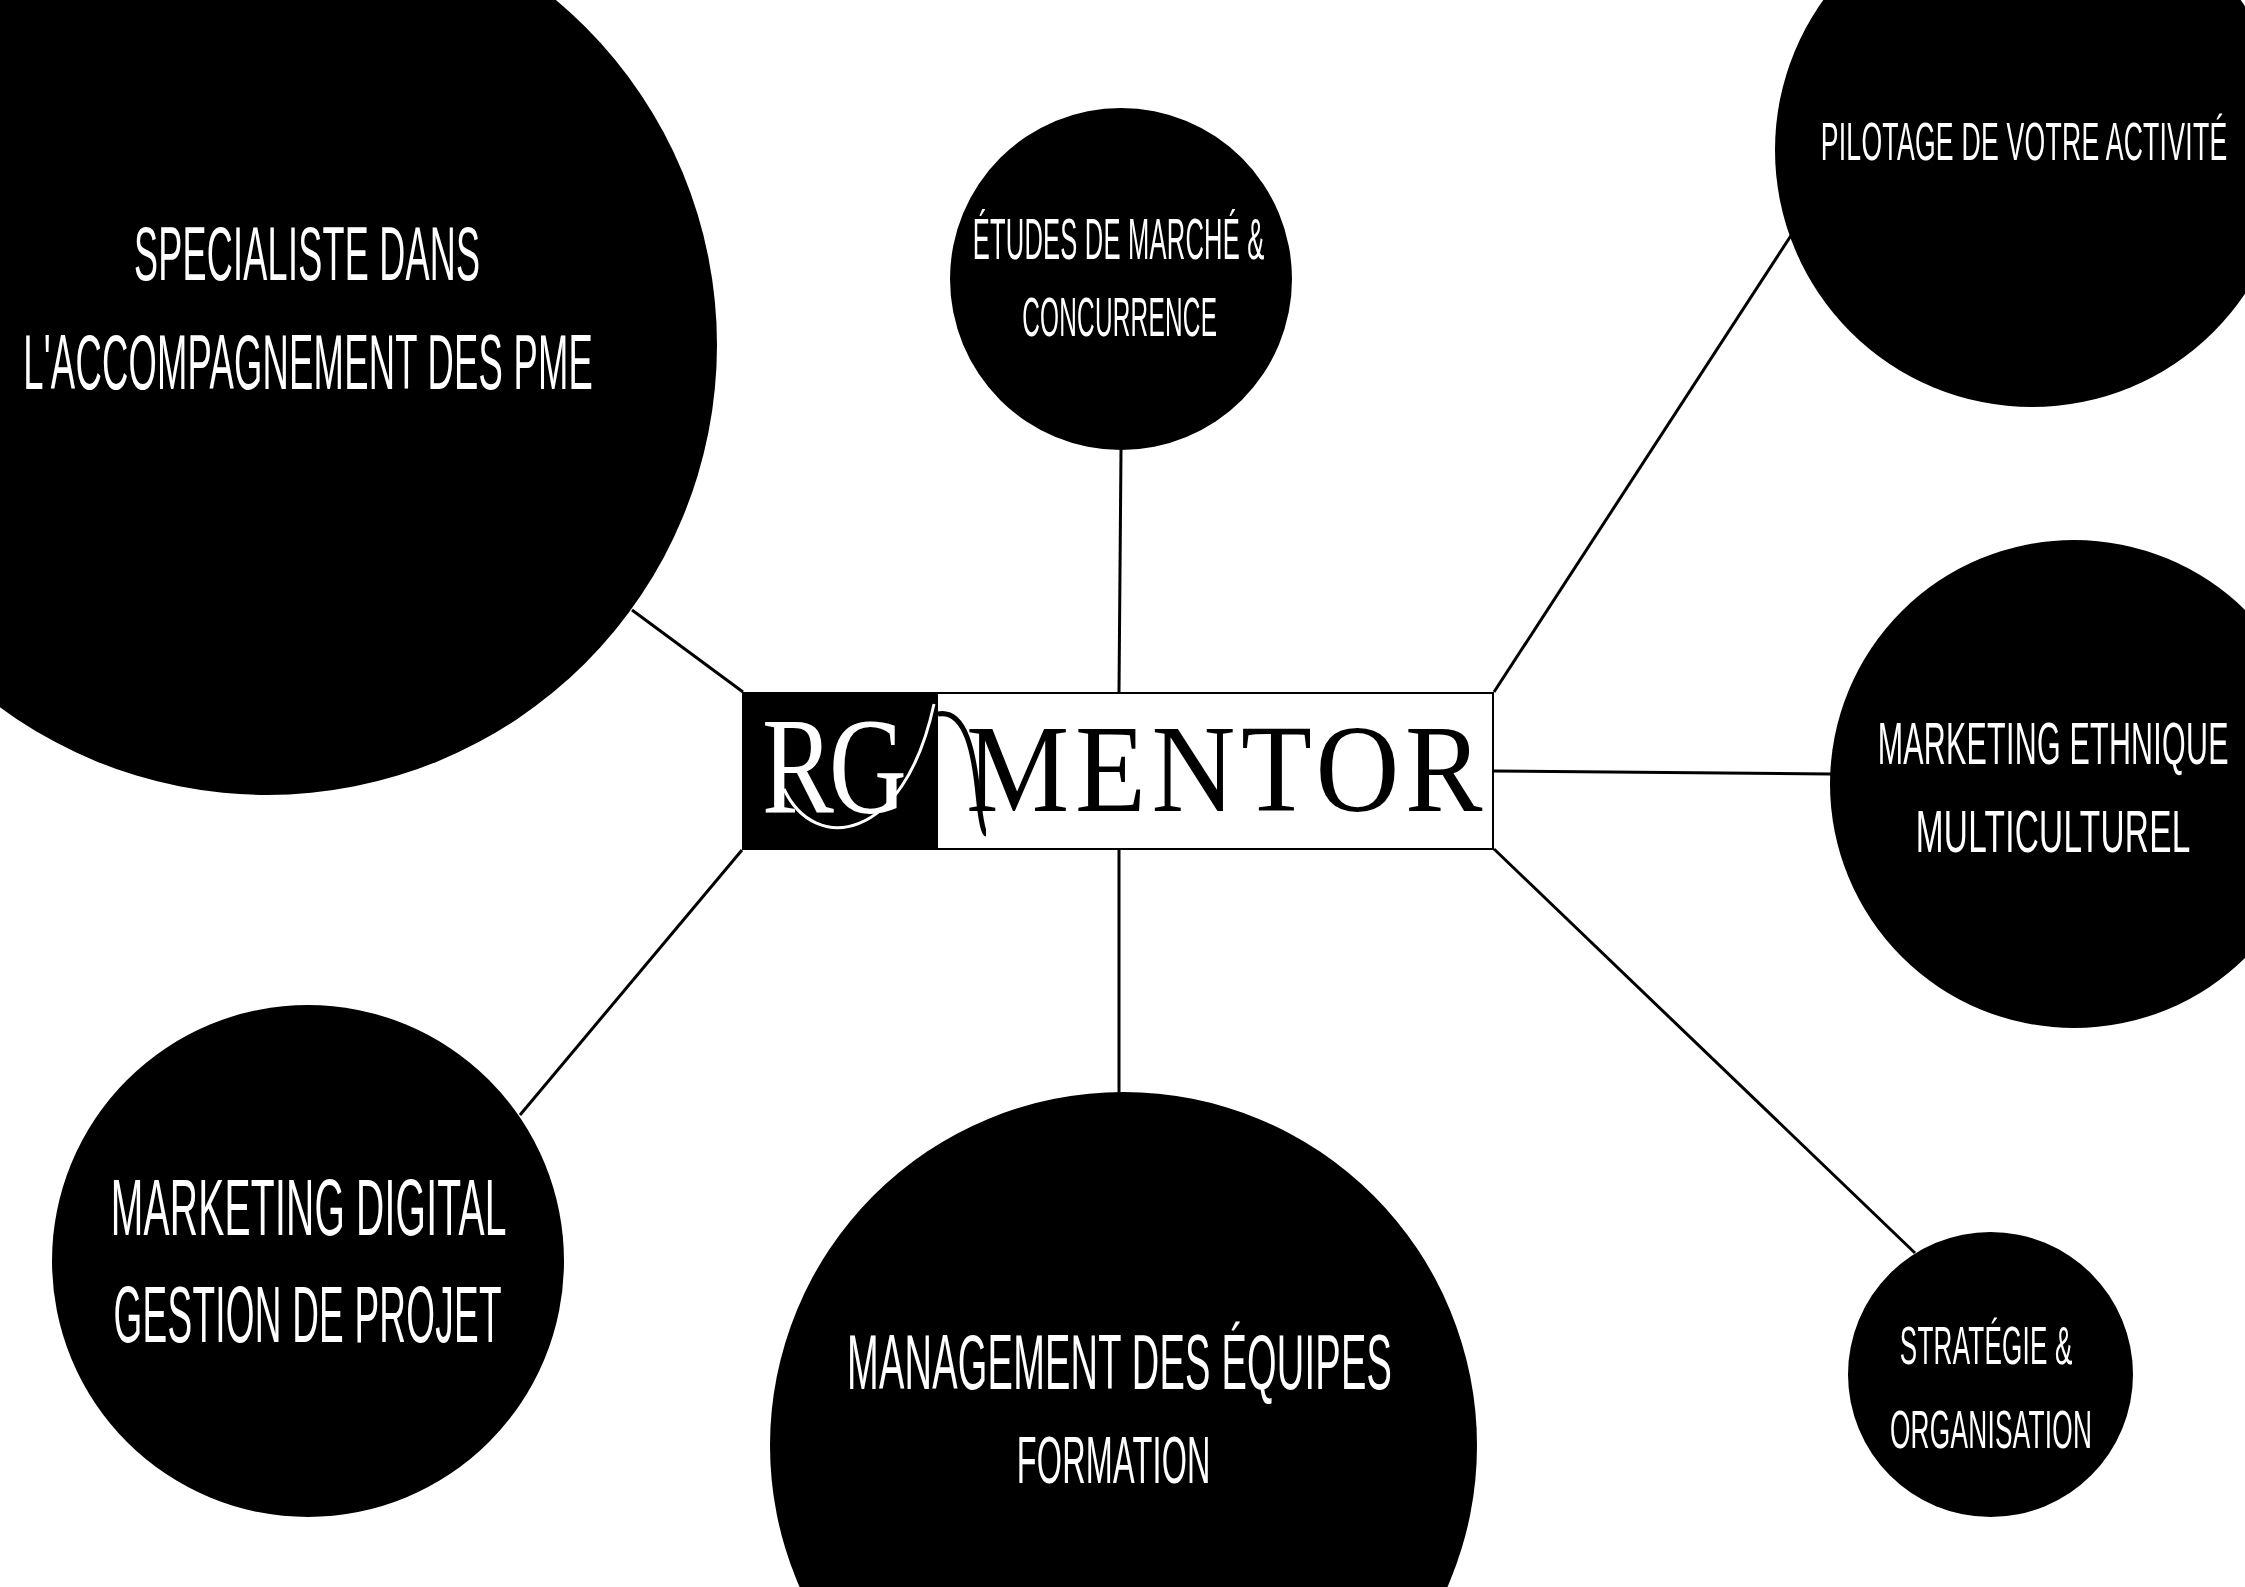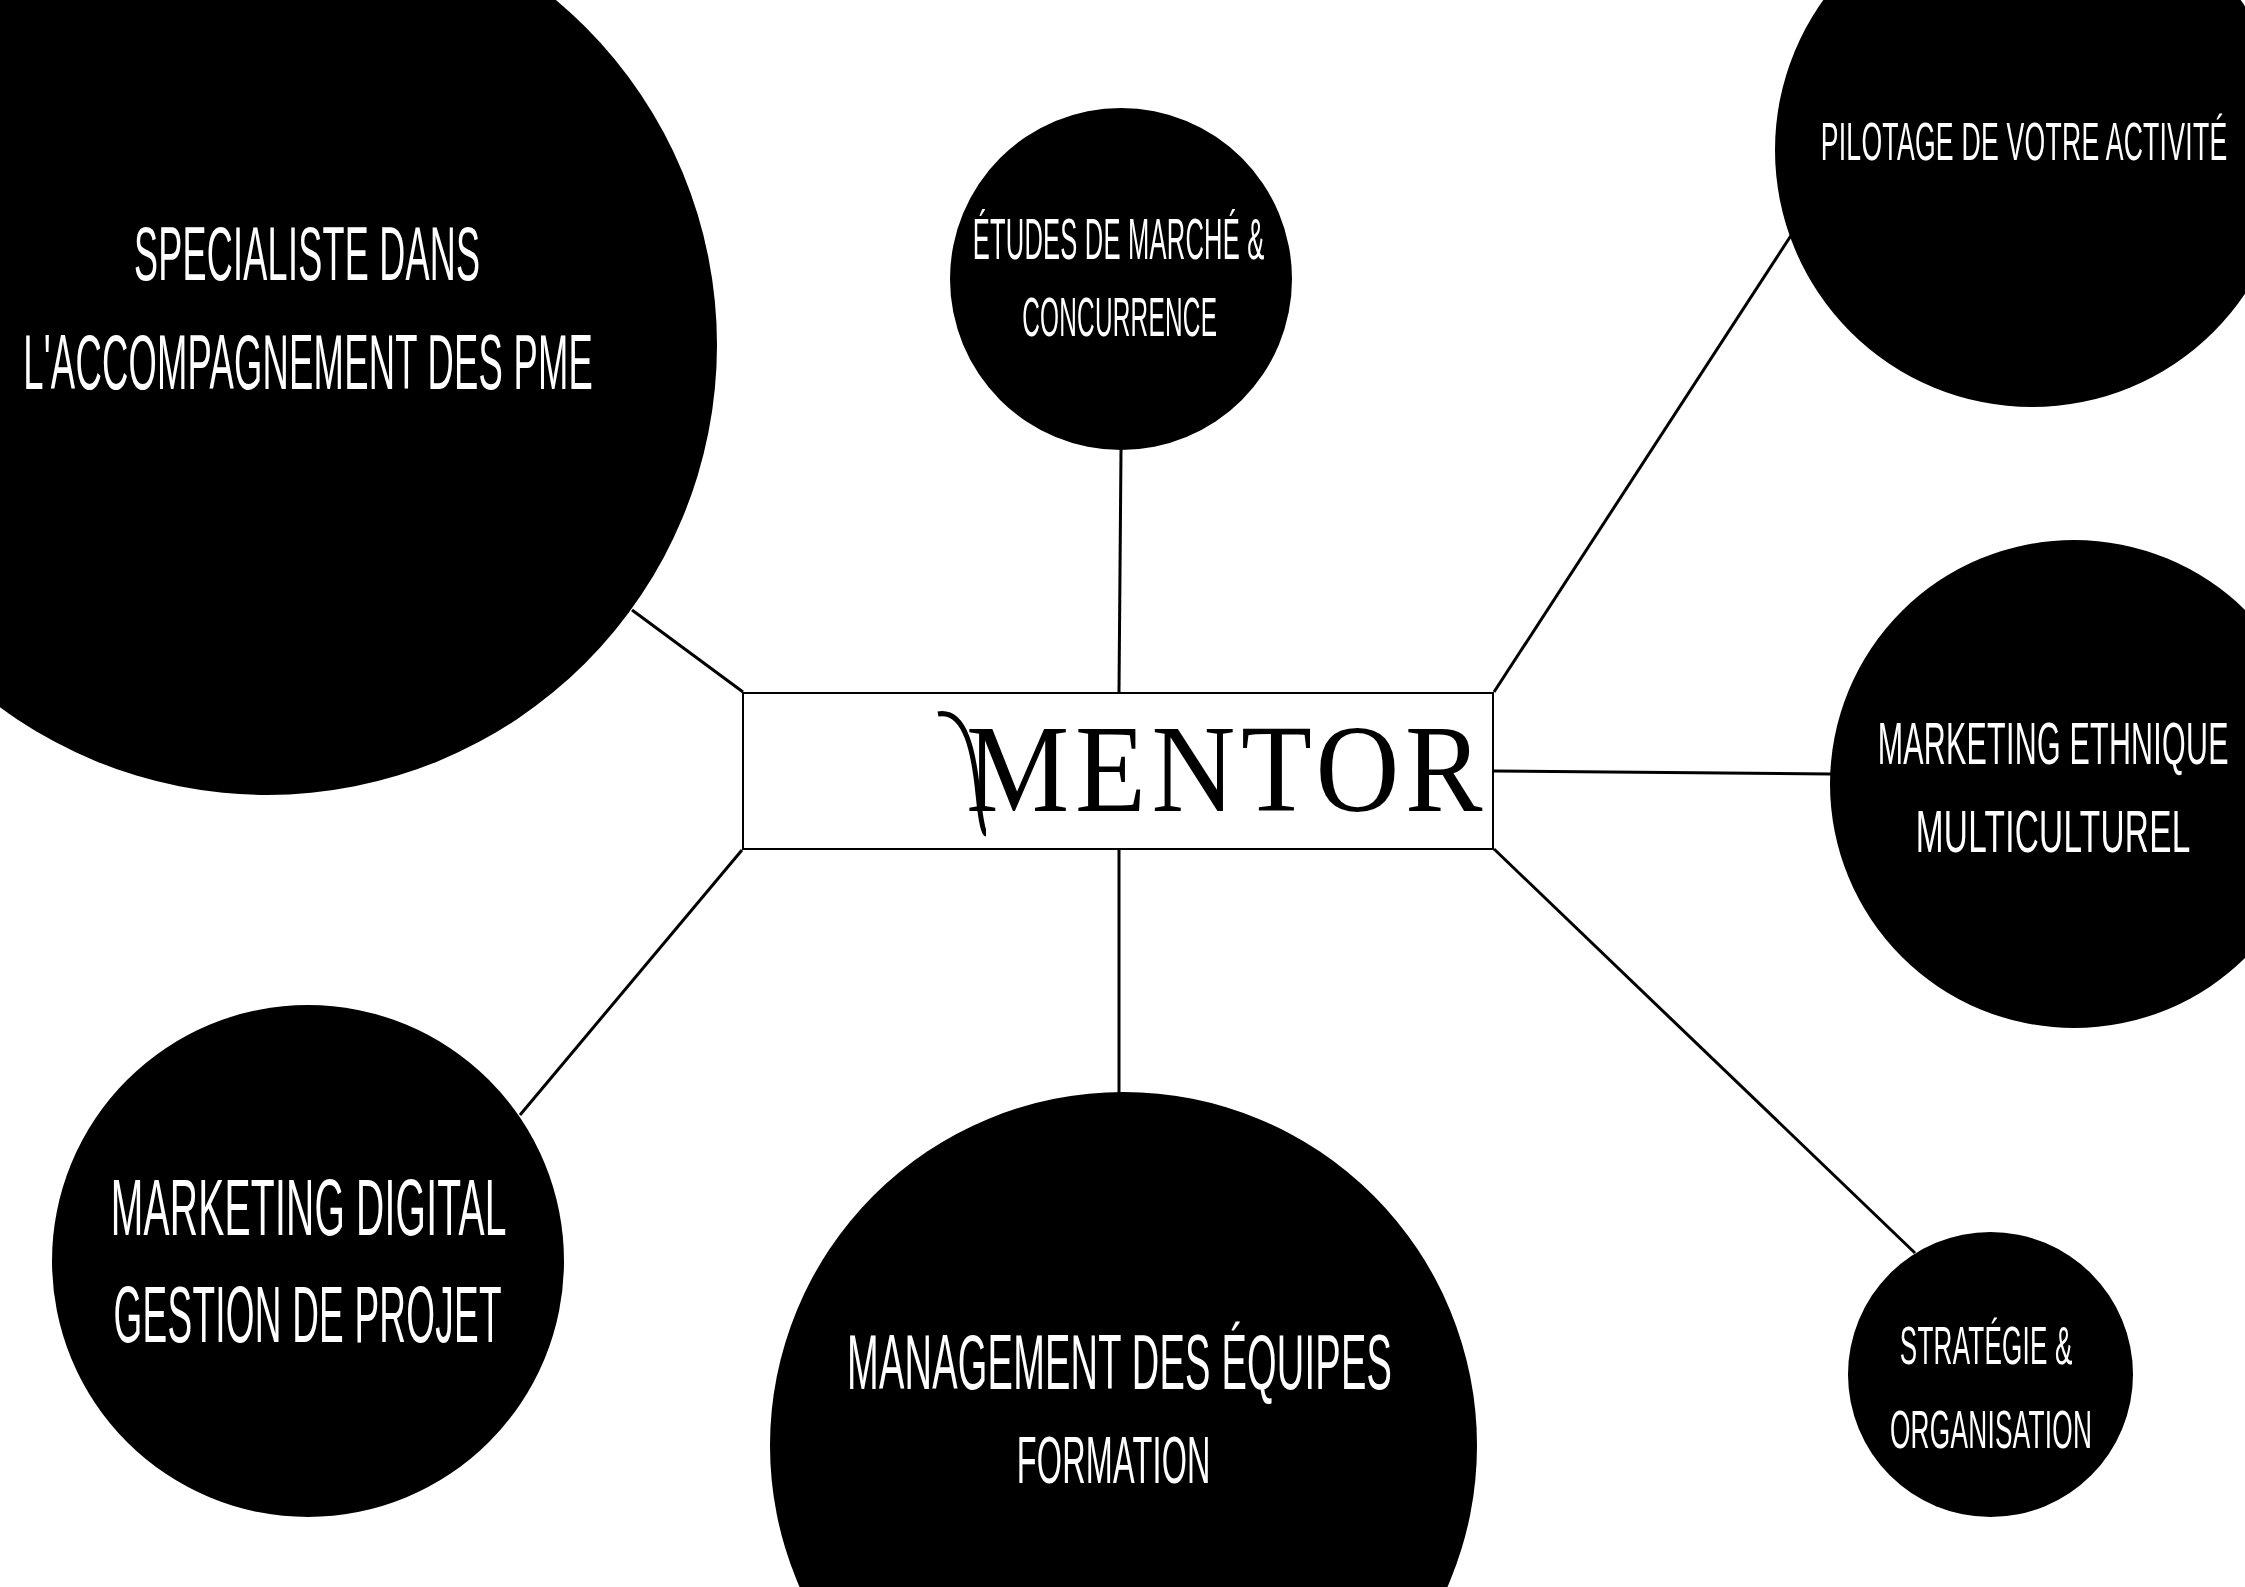--- a/index.html
+++ b/index.html
@@ -51,18 +51,24 @@
   <div class="txt" style="top: 1168px; font-size: 79px; left: -91.7578px; transform: scaleX(0.494); transform-origin: center top;">MARKETING DIGITAL</div>
   <div class="txt" style="top: 1275px; font-size: 79px; left: -106.664px; transform: scaleX(0.468); transform-origin: center top;">GESTION DE PROJET</div>
 
   <div class="txt" style="top: 1323px; font-size: 78px; left: 560.438px; transform: scaleX(0.487); transform-origin: center top;">MANAGEMENT DES ÉQUIPES</div>
   <div class="txt" style="top: 1426px; font-size: 67px; left: 913.25px; transform: scaleX(0.483); transform-origin: center top;">FORMATION</div>
 
   <div class="txt" style="top: 1318px; font-size: 54px; left: 1806.72px; transform: scaleX(0.482); transform-origin: center top;">STRATÉGIE &amp;</div>
   <div class="txt" style="top: 1402px; font-size: 54px; left: 1782.98px; transform: scaleX(0.486); transform-origin: center top;">ORGANISATION</div>
 
   <div class="logo">
+    <div class="logo-rg">
+      <span class="logo-rg-text">RG</span>
+      <svg class="logo-swash" width="194" height="158" viewBox="0 0 194 158">
+        <path d="M40 95 C 70 160, 160 150, 190 10" stroke="#ffffff" stroke-width="3" fill="none"></path>
+      </svg>
+    </div>
     <svg style="position:absolute; left:192px; top:0;" width="50" height="158" viewBox="0 0 50 158">
       <path d="M2 20 C 30 15, 38 60, 42 100 C 45 130, 48 140, 50 140" stroke="#000" stroke-width="5" fill="none"></path>
     </svg>
     <span class="logo-mentor" style="transform: scaleX(0.937);">MENTOR</span>
   </div>
 </div>
 
 </body></html>

